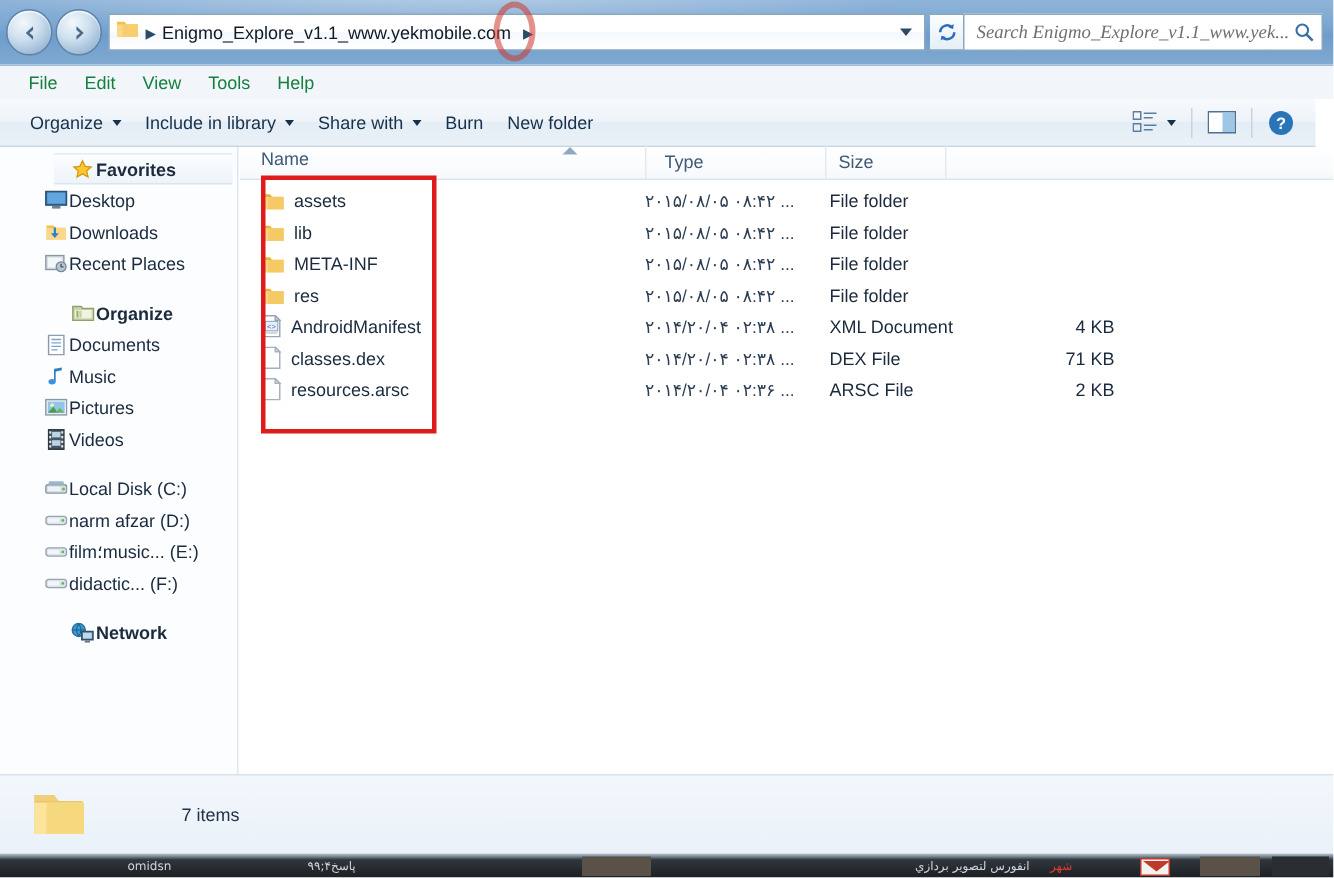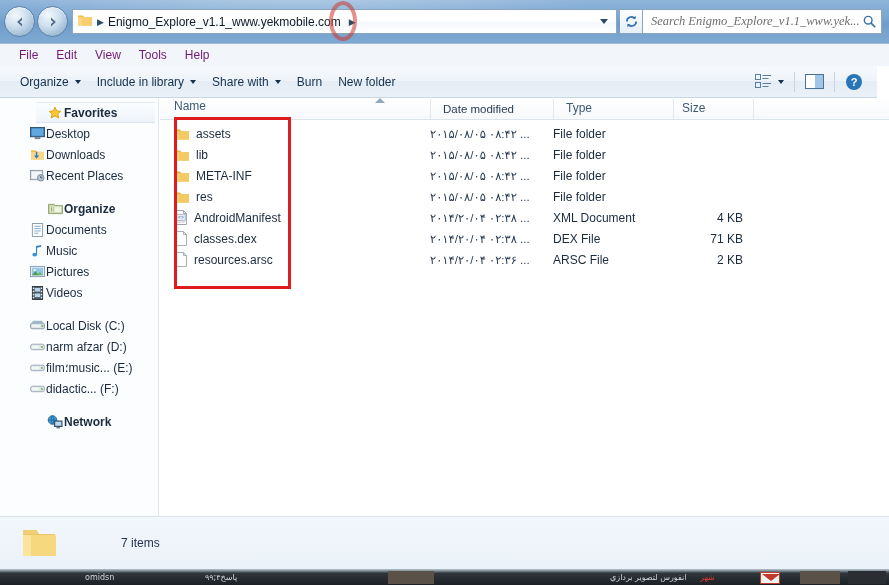--- a/index.html
+++ b/index.html
@@ -82,21 +82,21 @@
     white-space: nowrap; overflow: hidden; flex: 1;
   }
 
   
   .menubar {
     position: absolute; left: 0; top: 44px; width: 889px; height: 22px;
     background: #f2f6fb;
     display: flex; align-items: center; padding-left: 10px;
   }
   .menubar .mi {
-    font-size: 12px; color: #701a75; padding: 2px 9px; cursor: default;
+    font-size: 12px; color: #15803d; padding: 2px 9px; cursor: default;
   }
 
   
   .cmdbar {
     position: absolute; left: 0; top: 66px; width: 877px; height: 32px;
     background: linear-gradient(to bottom,#f7fafd 0%, #eef3f9 48%, #e4ecf5 50%, #eaf1f8 100%);
     border-bottom: 1px solid #c8d5e2;
     display: flex; align-items: center; padding: 0 6px 0 12px;
   }
   .cmdbtn {
@@ -480,23 +480,20 @@
       <span>Network</span>
     </div>
   </div>
 
   <div class="listpane">
 
     <div class="colhdr">
       <div class="col cell-name">
         <span>Name</span>
       </div>
-      <div class="col cell-date">
-        <span>Date modified</span>
-      </div>
       <div class="col cell-type">
         <span>Type</span>
       </div>
       <div class="col cell-size" style="text-align:left;padding-left:8px;">
         <span>Size</span>
       </div>
       <div class="col" style="width:80px;"></div>
       <div class="sortmark"></div>
     </div>
 

